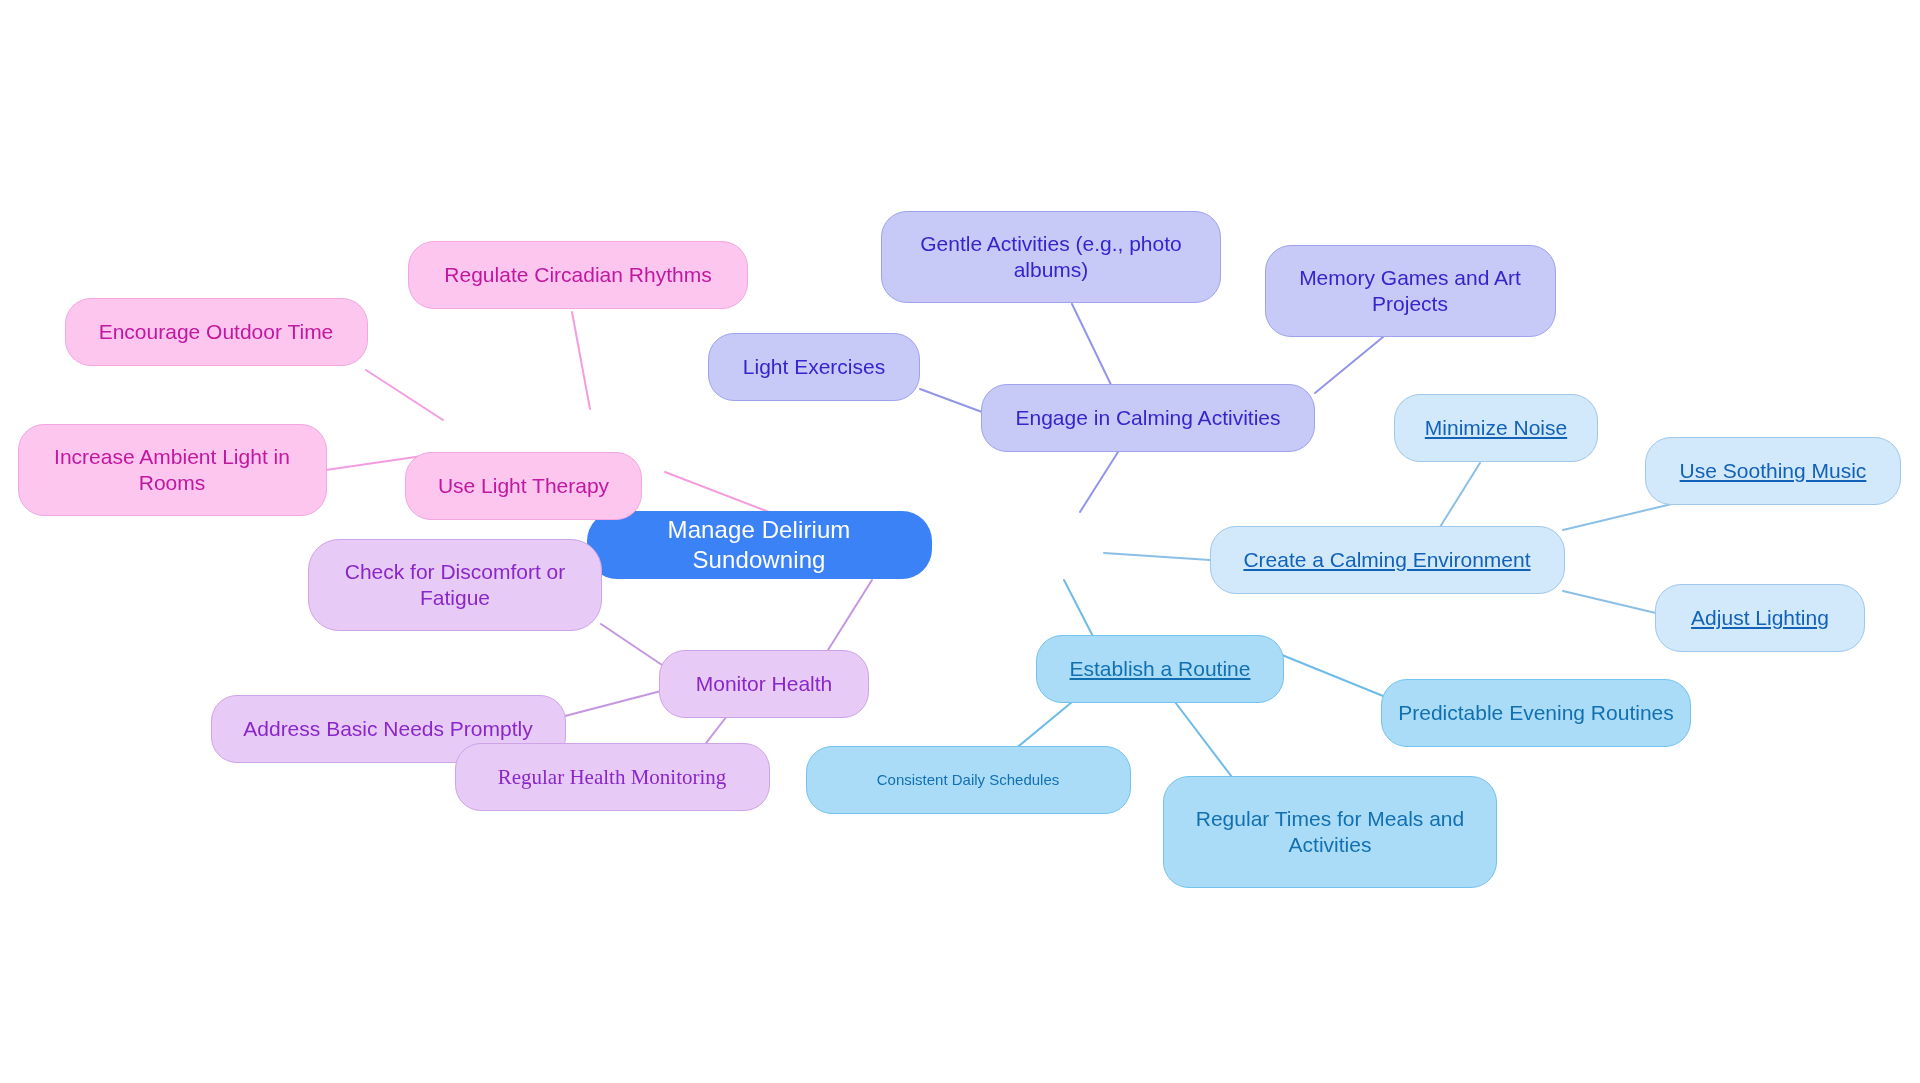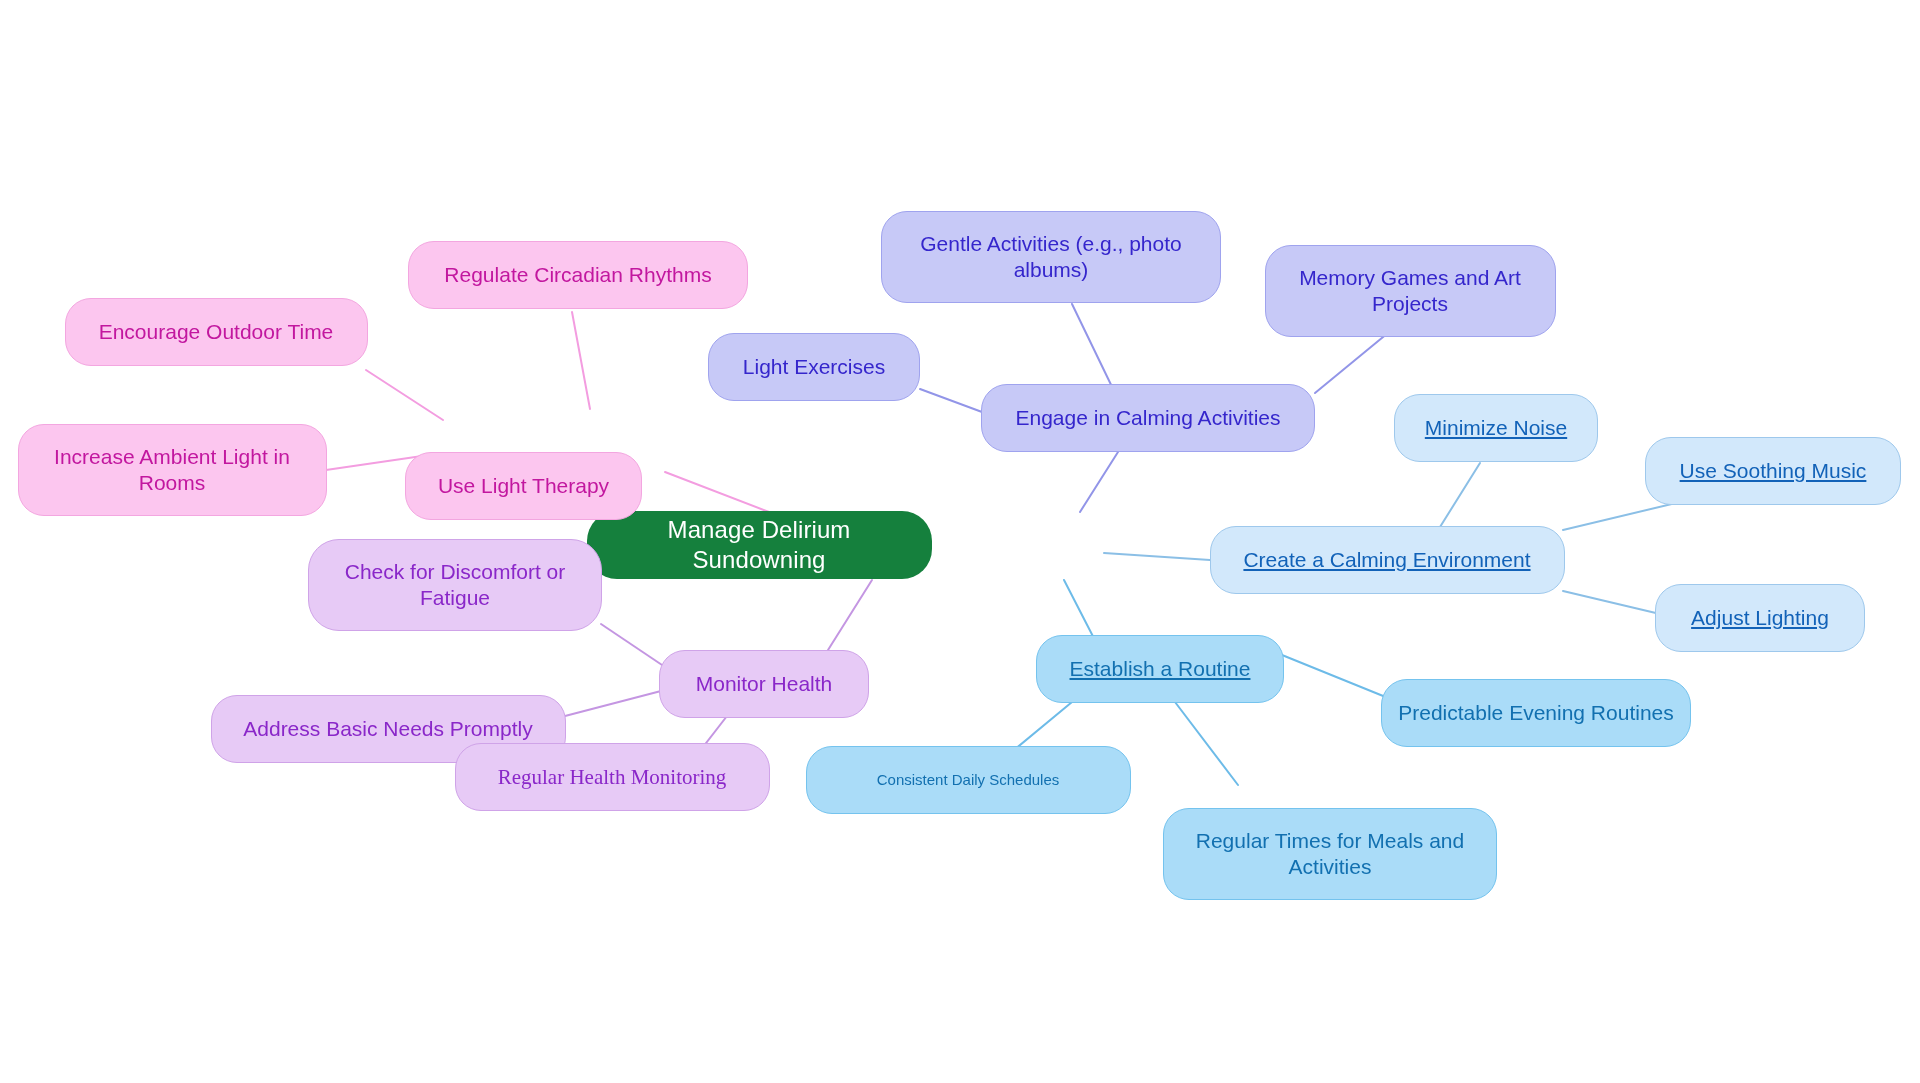--- a/index.html
+++ b/index.html
@@ -35,21 +35,21 @@
     border-radius: 26px;
     border-style: solid;
     border-width: 1.5px;
     line-height: 1.24;
     padding: 18px 14px;
     white-space: pre-line;
   }
   .node.root {
     border-radius: 30px;
     border-width: 0px;
-    background: #15803d;
+    background: #3b82f6;
     color: #ffffff;
     font-size: 24px;
     letter-spacing: 0.1px;
   }
   
   .c-pink {
     background: #fcc6ef;
     border-color: #f3a6e0;
     color: #c2179f;
   }
@@ -117,20 +117,20 @@
       <div class="node c-peri" style="left: 981px; top: 384px; width: 334px; height: 68px; font-size: 21px;"><span class="node-label">Engage in Calming Activities</span></div>
       <div class="node c-peri" style="left: 881px; top: 211px; width: 340px; height: 92px; font-size: 21px;"><span class="node-label">Gentle Activities (e.g., photo albums)</span></div>
       <div class="node c-peri" style="left: 1264.5px; top: 245px; width: 291px; height: 92px; font-size: 21px;"><span class="node-label">Memory Games and Art Projects</span></div>
       <div class="node c-peri" style="left: 708px; top: 333px; width: 212px; height: 68px; font-size: 21px;"><span class="node-label">Light Exercises</span></div>
       <div class="node c-paleblue" style="left: 1209.5px; top: 526px; width: 355px; height: 68px; font-size: 21px;"><span class="node-label">Create a Calming Environment</span></div>
       <div class="node c-paleblue" style="left: 1394px; top: 394px; width: 204px; height: 68px; font-size: 21px;"><span class="node-label">Minimize Noise</span></div>
       <div class="node c-paleblue" style="left: 1645px; top: 437px; width: 256px; height: 68px; font-size: 21px;"><span class="node-label">Use Soothing Music</span></div>
       <div class="node c-paleblue" style="left: 1655px; top: 584px; width: 210px; height: 68px; font-size: 21px;"><span class="node-label">Adjust Lighting</span></div>
       <div class="node c-sky" style="left: 1036px; top: 635px; width: 248px; height: 68px; font-size: 21px; text-decoration: underline;"><span class="node-label">Establish a Routine</span></div>
       <div class="node c-sky" style="left: 1381px; top: 679px; width: 310px; height: 68px; font-size: 21px;"><span class="node-label">Predictable Evening Routines</span></div>
-      <div class="node c-sky" style="left: 1163px; top: 776px; width: 334px; height: 92px; font-size: 21px; margin-top: 32px;"><span class="node-label">Regular Times for Meals and Activities</span></div>
+      <div class="node c-sky" style="left: 1163px; top: 776px; width: 334px; height: 112px; font-size: 21px;"><span class="node-label">Regular Times for Meals and Activities</span></div>
       <div class="node c-sky" style="left: 805.5px; top: 746px; width: 325px; height: 68px; font-size: 15px;"><span class="node-label">Consistent Daily Schedules</span></div>
       <div class="node c-orchid" style="left: 659px; top: 650px; width: 210px; height: 68px; font-size: 21px;"><span class="node-label">Monitor Health</span></div>
       <div class="node c-orchid" style="left: 308px; top: 539px; width: 294px; height: 92px; font-size: 21px; border-radius: 31px;"><span class="node-label">Check for Discomfort or Fatigue</span></div>
       <div class="node c-orchid" style="left: 210.5px; top: 695px; width: 355px; height: 68px; font-size: 21px;"><span class="node-label">Address Basic Needs Promptly</span></div>
       <div class="node c-orchid" style="left: 454.5px; top: 743px; width: 315px; height: 68px; font-size: 21px; font-family: Liberation Serif, serif;"><span class="node-label">Regular Health Monitoring</span></div>
     </div>
 </div>
 
 </body></html>

